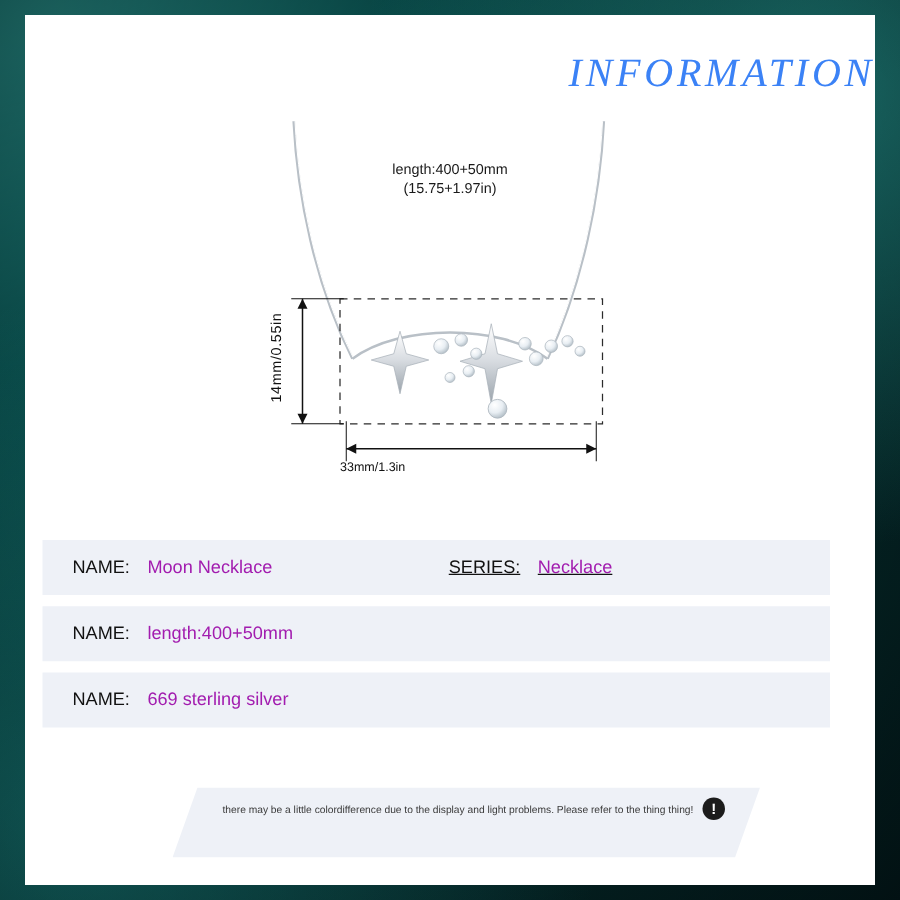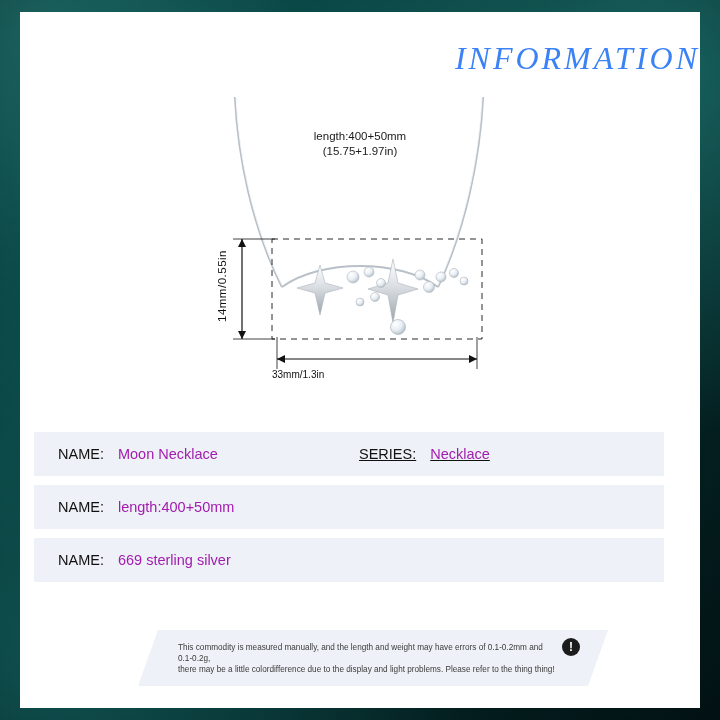--- a/index.html
+++ b/index.html
@@ -260,20 +260,19 @@
         </div>
       </div>
 
     </div>
 
     <div class="note-wrap">
       <svg class="note-shape" width="470" height="56" viewBox="0 0 470 56">
         <path d="M20,0 L470,0 L450,56 L0,56 Z" fill="#eef1f7"></path>
       </svg>
       <div class="note-text">
-        <div>This commodity is measured manually, and the length and weight may have errors of 0.1-0.2mm and 0.1-0.2g,</div>
         <div>there may be a little colordifference due to the display and light problems. Please refer to the thing thing!</div>
       </div>
       <div class="warn-icon">!</div>
     </div>
 
   </div>
 </div>
 
 </body></html>

